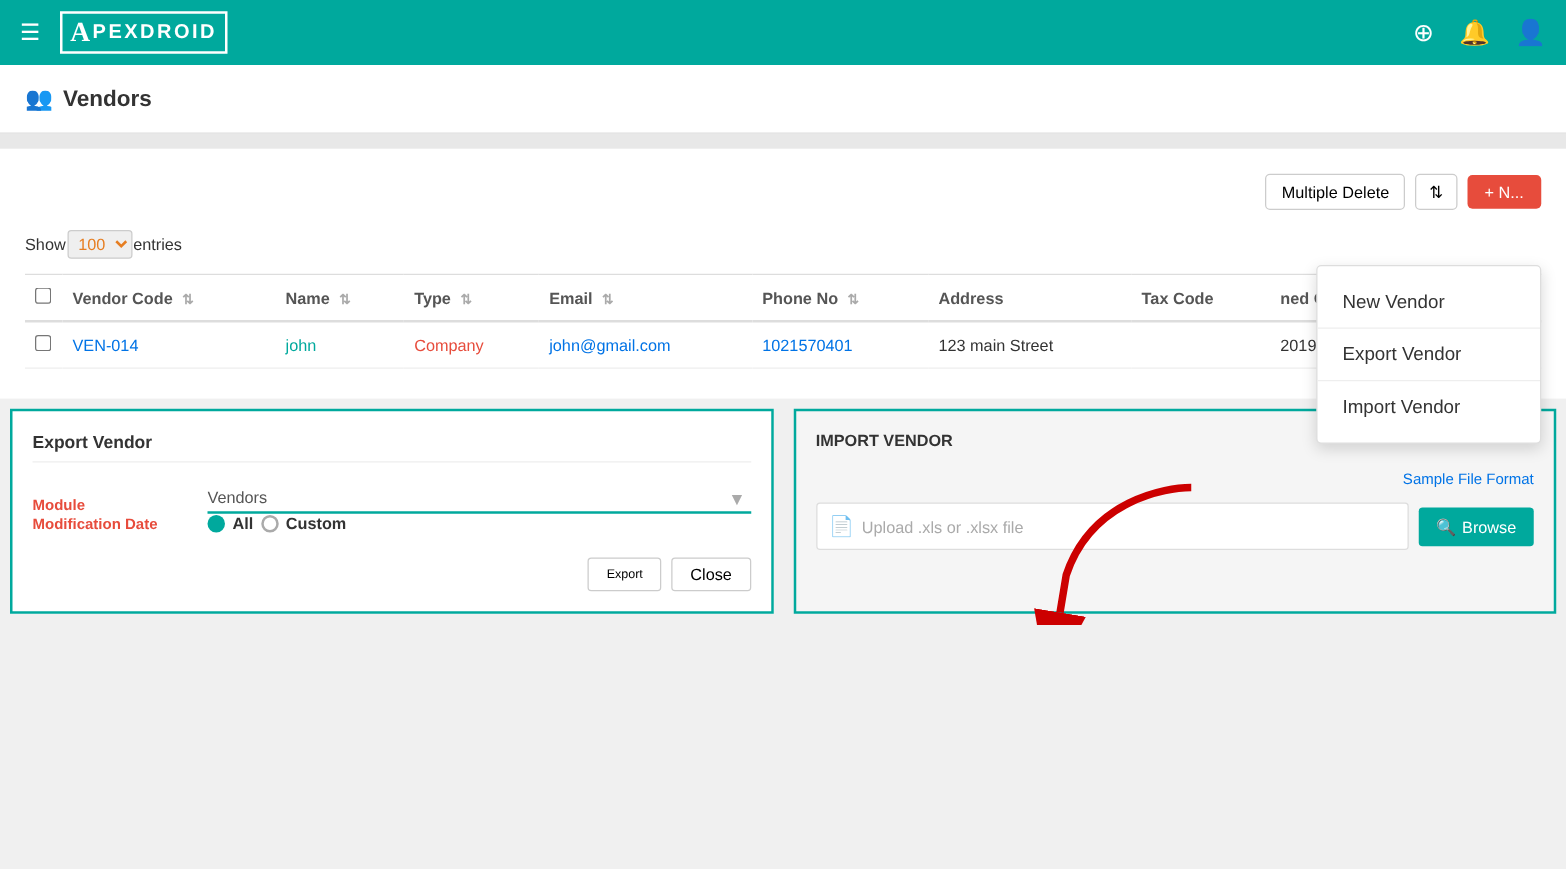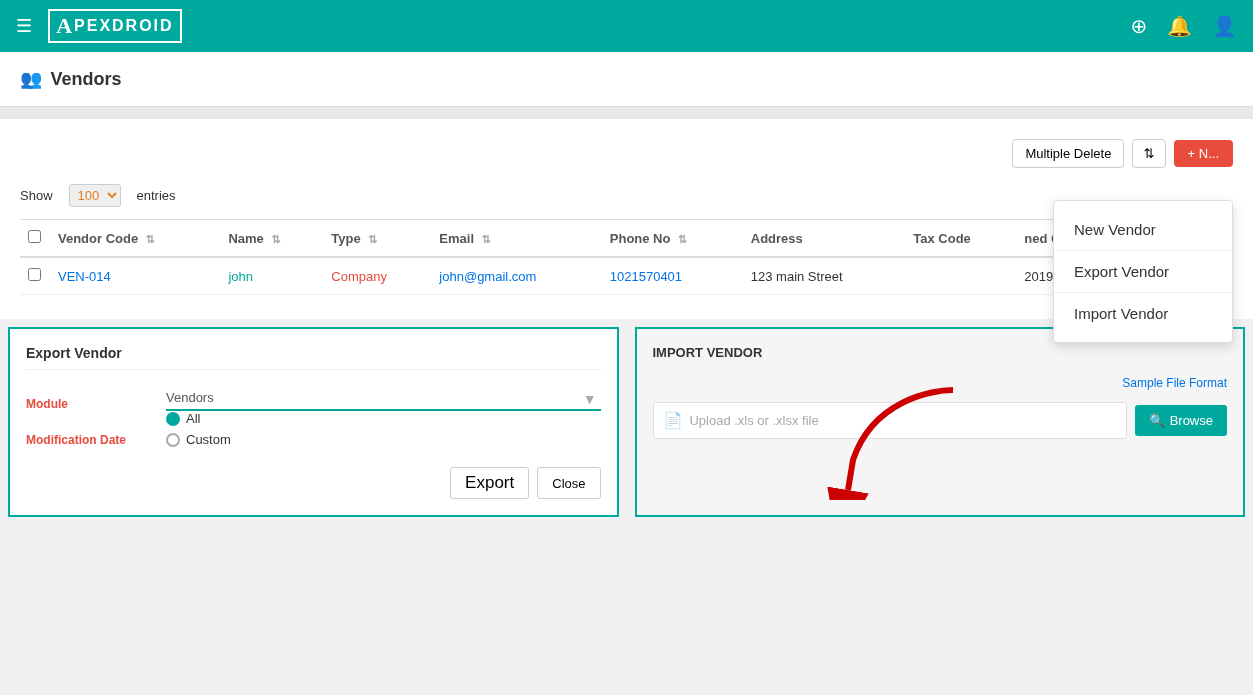--- a/index.html
+++ b/index.html
@@ -71,40 +71,40 @@
       border: none;
       padding: 6px 14px;
       border-radius: 4px;
       cursor: pointer;
       font-size: 13px;
     }
 
     
     .dropdown-menu {
       position: absolute;
-      top: 200px;
+      top: 212px;
       right: 20px;
       background: white;
       border: 1px solid #ddd;
       border-radius: 4px;
       box-shadow: 0 4px 12px rgba(0,0,0,0.15);
       min-width: 180px;
       z-index: 100;
       padding: 8px 0;
     }
     .dropdown-menu-item {
       padding: 12px 20px;
       cursor: pointer;
       font-size: 15px;
       color: #333;
     }
     .dropdown-divider { border: none; border-top: 1px solid #eee; }
 
     
-    .show-entries { display: flex; align-items: center; gap: 16px; margin-bottom: 12px; font-size: 13px; }
+    .show-entries { display: flex; align-items: center; gap: 1px; margin-bottom: 12px; font-size: 13px; }
     .show-entries select { border: 1px solid #ccc; padding: 2px 4px; border-radius: 3px; font-size: 13px; color: #e67e22; }
 
     
     table { width: 100%; border-collapse: collapse; font-size: 13px; }
     thead tr { border-top: 1px solid #ddd; border-bottom: 2px solid #ddd; }
     th { padding: 10px 8px; text-align: left; color: #555; font-weight: bold; white-space: nowrap; margin-left: 21px; }
     th .sort-icon { color: #aaa; font-size: 11px; margin-left: 4px; }
     td { padding: 10px 8px; border-bottom: 1px solid #eee; }
     .checkbox-cell { width: 30px; }
     .vendor-code { color: #0073e6; }
@@ -156,35 +156,35 @@
       background: transparent;
       font-size: 13px;
       padding: 4px 0;
       outline: none;
       appearance: none;
       color: #555;
     }
     .form-control-arrow { position: absolute; right: 4px; color: #aaa; }
 
     
-    .radio-group { display: flex; flex-direction: column; gap: 6px; }
+    .radio-group { display: flex; flex-direction: row; gap: 6px; font-weight: bold; }
     .radio-item { display: flex; align-items: center; gap: 6px; font-size: 13px; }
     .radio-dot-green { 
       width: 14px; height: 14px; border-radius: 50%; 
       background: #00a99d; border: none;
       display: inline-block;
     }
     .radio-empty { 
       width: 14px; height: 14px; border-radius: 50%; 
       border: 2px solid #aaa;
       display: inline-block;
     }
 
     .panel-footer { display: flex; justify-content: flex-end; gap: 8px; margin-top: 20px; }
-    .btn-export { border: 1px solid #ccc; background: white; padding: 5px 14px; border-radius: 3px; cursor: pointer; font-size: 17px; }
+    .btn-export { border: 1px solid #ccc; background: white; padding: 5px 14px; border-radius: 3px; cursor: pointer; font-size: 10px; }
     .btn-close-panel { border: 1px solid #ccc; background: white; padding: 5px 14px; border-radius: 3px; cursor: pointer; font-size: 13px; }
 
     
     .sample-link { text-align: right; font-size: 12px; color: #0073e6; cursor: pointer; margin-bottom: 12px; }
     .file-upload-row { display: flex; align-items: center; gap: 8px; margin-bottom: 16px; }
     .file-input-wrapper {
       flex: 1;
       background: white;
       border: 1px solid #ddd;
       border-radius: 3px;

